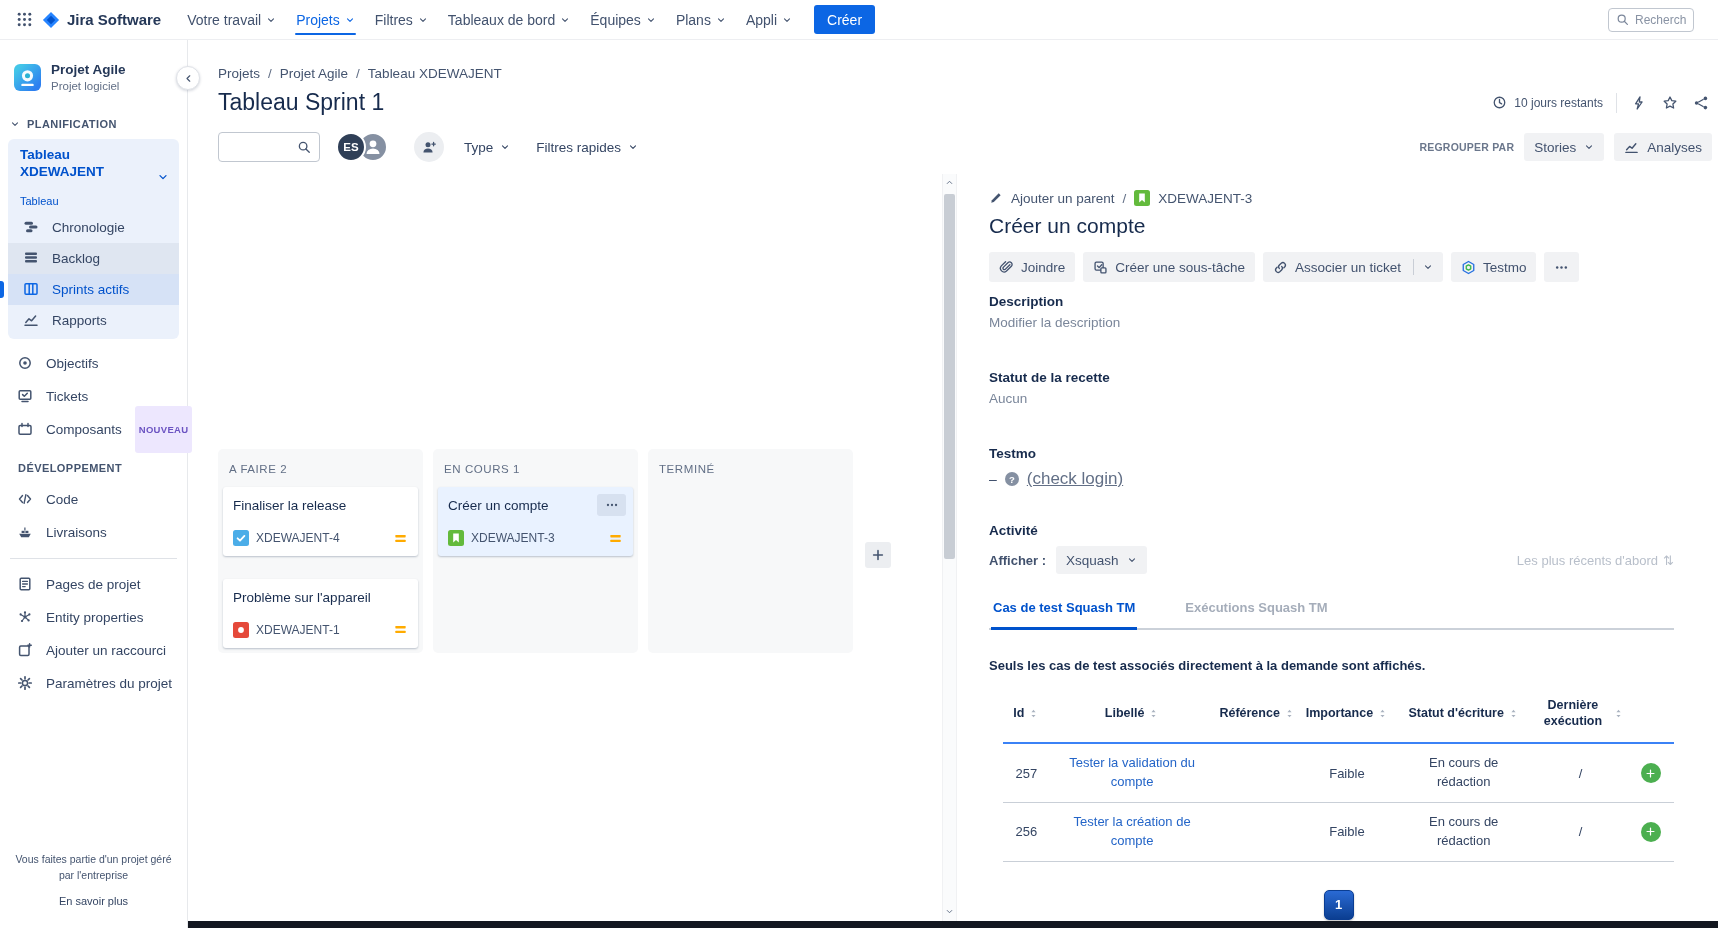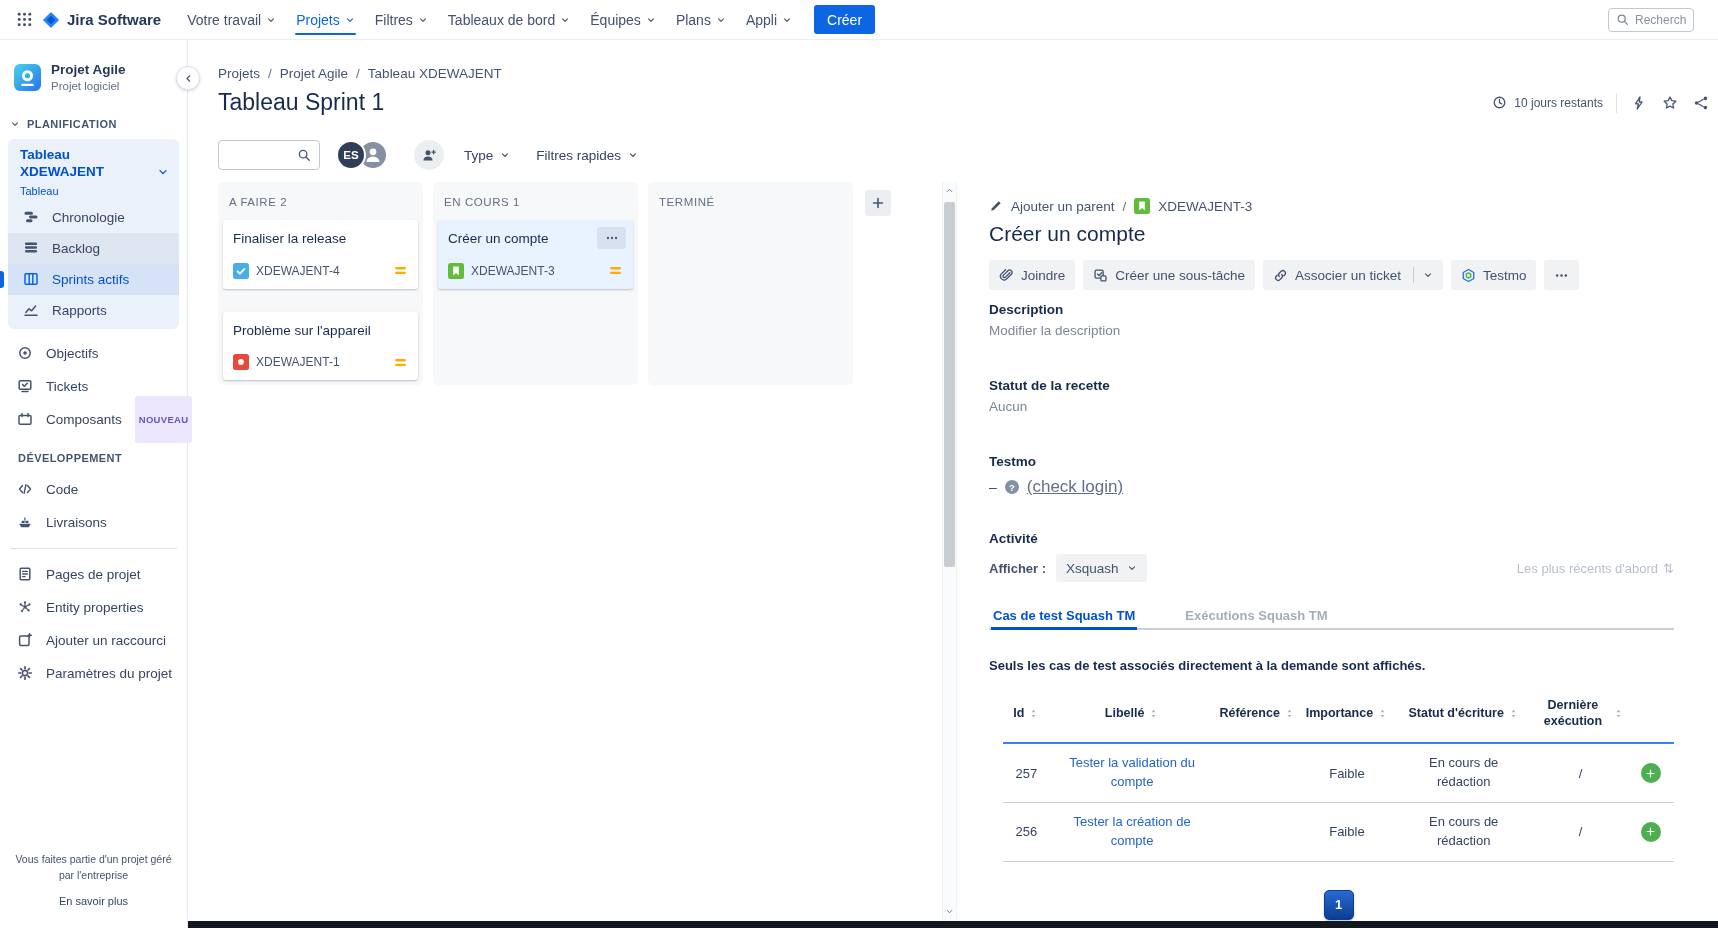--- a/index.html
+++ b/index.html
@@ -39,21 +39,21 @@
   .proj-type{font-size:11.5px;color:#626F86;margin-top:2px}
   .section-label{display:flex;align-items:center;gap:7px;margin:26px 8px 9px 10px;font-size:11px;font-weight:700;color:#44546F;letter-spacing:.04em}
   .section-label .icon{color:#44546F}
   .section-label .icon svg{width:10px;height:10px}
   .section-label.noicon{margin-left:18px;margin-top:16px}
   #planning-group{margin:0 8px;background:#EBF1FB;border-radius:6px;padding-bottom:3px}
   .switcher{display:flex;align-items:center;padding:8px 10px 5px 12px;cursor:pointer}
   .switcher .icon{margin-left:auto;color:#0052CC}
   .switcher .icon svg{width:12px;height:12px}
   .switcher-title{font-size:13.5px;font-weight:700;color:#0052CC;line-height:1.25}
-  .switcher-sub{font-size:11px;color:#0052CC;margin-top:4px}
+  .switcher-sub{font-size:11px;color:#0052CC;margin-top:14px}
   .sb-item{display:flex;align-items:center;gap:12px;height:31px;padding:0 8px 0 14px;font-size:13.5px;color:#344563;cursor:pointer;position:relative}
   .sb-item .icon{width:18px;color:#44546F}
   .sb-item .icon svg{width:16px;height:16px}
   .sb-item.shaded{background:#DFE6F1}
   .sb-item.active{background:#D6E2F6;color:#0052CC}
   .sb-item.active .icon{color:#0C66E4}
   .sb-item.active::before{content:"";position:absolute;left:-8px;top:7px;width:4px;height:17px;border-radius:0 3px 3px 0;background:#0C66E4}
   #mid-items{margin-top:8px}
   #mid-items .sb-item,#dev-items .sb-item,#extra-items .sb-item{height:33px;padding-left:16px}
   .badge{margin-left:1px;background:#EDE7FE;color:#6B53C2;font-size:9.5px;font-weight:700;padding:18px 4px;border-radius:3px;letter-spacing:.03em}
@@ -69,42 +69,42 @@
   .crumb{cursor:pointer}
   .crumb-sep{color:#626F86}
   .row1{display:flex;align-items:center;margin-top:8px}
   h1{font-size:23px;font-weight:500;color:#172B4D}
   .hdr-meta{margin-left:auto;display:flex;align-items:center;gap:13px;color:#44546F;padding-right:2px}
   .days{display:flex;align-items:center;gap:7px;font-size:12px;color:#44546F}
   .days .icon svg{width:15px;height:15px}
   .vdiv{width:1px;height:20px;background:#DFE2E7}
   .hdr-icon{width:18px;height:18px;color:#44546F;cursor:pointer}
   .hdr-icon svg{width:16px;height:16px}
-  .row2{display:flex;align-items:center;margin-top:24px}
+  .row2{display:flex;align-items:center;margin-top:16px}
   .filters{display:flex;align-items:center;gap:14px}
   .board-search{display:flex;align-items:center;border:1px solid #C1C7D0;border-radius:4px;height:30px;width:102px;padding:0 8px;color:#44546F;background:#fff}
   .board-search input{width:100%;border:none;outline:none;font-family:inherit;font-size:13px;color:#344563}
   .board-search svg{width:14px;height:14px}
   .avatars{display:flex;align-items:center;margin-left:2px}
   .avatar{width:30px;height:30px;border-radius:50%;display:flex;align-items:center;justify-content:center;border:2px solid #fff}
   .avatar.es{background:#2F3F57;color:#fff;font-size:11.5px;font-weight:700;z-index:2}
   .avatar.anon{background:#8590A2;margin-left:-8px}
   .avatar.anon svg{width:20px;height:20px}
   .add-person{width:30px;height:30px;border-radius:50%;background:#ECEEF1;color:#44546F;display:flex;align-items:center;justify-content:center;margin-left:12px;cursor:pointer;border:none}
   .add-person svg{width:16px;height:16px}
   .dd{display:flex;align-items:center;gap:7px;font-size:13.5px;color:#344563;cursor:pointer;padding:4px 6px}
   .dd .icon svg{width:10px;height:10px}
   .groupby{margin-left:auto;display:flex;align-items:center;gap:10px}
   .gb-label{font-size:10.5px;font-weight:600;color:#6B778C;letter-spacing:.02em}
   .btn-subtle{display:flex;align-items:center;gap:8px;background:#F1F2F4;border:none;border-radius:3px;height:28px;padding:0 10px;font-size:13.5px;color:#42526E;font-family:inherit;cursor:pointer}
   .btn-subtle .icon svg{width:10px;height:10px}
   .btn-subtle .icon.big svg{width:15px;height:15px}
 
   #content-row{flex:1;display:flex;margin-top:12px;min-height:0;position:relative}
-  #board{width:754px;flex:none;display:flex;align-items:flex-start;padding-left:30px}
+  #board{width:754px;flex:none;display:flex;align-items:center;padding-left:30px}
   #columns{display:flex;gap:10px}
   .column{width:205px;background:#F7F8F9;border-radius:5px;display:flex;flex-direction:column;flex:none}
   .col-header{font-size:11.5px;color:#626F86;letter-spacing:.05em;padding:14px 11px 10px;font-weight:500}
   .col-cards{padding:2px 5px 5px;display:flex;flex-direction:column;gap:23px}
   .card{background:#fff;border-radius:3px;box-shadow:0 1px 2px rgba(9,30,66,.25);padding:10px;cursor:pointer;position:relative}
   .card.selected{background:#E9F2FF}
   .card-title{font-size:13.5px;color:#172B4D;line-height:1.3}
   .card-meta{display:flex;align-items:center;gap:7px;margin-top:15px}
   .card-meta .icon svg{width:16px;height:16px}
   .card-key{font-size:12px;color:#44546F}
@@ -142,21 +142,21 @@
   .fld-rec{margin-top:40px}
   .fld-testmo{margin-top:40px}
   .fld-activity{margin-top:34px}
   .testmo-row{display:flex;align-items:center;gap:8px;margin-top:8px;font-size:14px;color:#42526E}
   .help-badge{width:14px;height:14px;border-radius:50%;background:#8590A2;color:#fff;font-size:9.5px;font-weight:700;display:flex;align-items:center;justify-content:center}
   .check-login{font-size:17px;color:#626F86;text-decoration:underline;cursor:pointer}
   .show-row{display:flex;align-items:center;gap:10px;margin-top:8px}
   .show-label{font-size:13px;font-weight:700;color:#42526E}
   .sort-hint{margin-left:auto;font-size:13px;color:#B8BFCA;display:flex;gap:5px;align-items:center;cursor:pointer}
   .tabs{display:flex;gap:46px;margin-top:26px;border-bottom:2px solid #CBD1D9;padding-left:2px}
-  .tab{font-size:13px;font-weight:700;color:#A5ADBA;padding:0 2px 4px;border-bottom:3px solid transparent;margin-bottom:-2.5px;cursor:pointer}
+  .tab{font-size:13px;font-weight:700;color:#A5ADBA;padding:0 2px 12px;border-bottom:3px solid transparent;margin-bottom:-2.5px;cursor:pointer}
   .tab.active{color:#0052CC;border-color:#0052CC}
   .note{margin-top:28px;font-size:13px;font-weight:700;color:#172B4D}
   .tc-table{margin:16px 0 0 14px;border-collapse:collapse;width:calc(100% - 14px)}
   .tc-table th{font-size:12.5px;color:#172B4D;font-weight:700;text-align:center;padding:8px 4px 12px;vertical-align:middle;white-space:nowrap}
   .th-inner{display:inline-flex;align-items:center;gap:4px}
   .th-inner .sort svg{width:11px;height:11px}
   .tc-table thead tr{border-bottom:2px solid #3b82f6}
   .tc-table tbody tr{border-bottom:1.5px solid #C9CFD7}
   .tc-table td{font-size:13px;color:#344563;text-align:center;padding:10px 4px;vertical-align:middle}
   .th-0{width:52px}.th-1{width:208px}.th-2{width:86px}.th-3{width:96px}.th-4{width:148px}
@@ -552,20 +552,40 @@
             </div>
             <div class="dd">
               <span>Filtres rapides</span>
               <span class="icon">
                   <svg viewBox="0 0 16 16">
                     <path d="M4 6.2l4 4 4-4" fill="none" stroke="currentColor" stroke-width="1.7" stroke-linecap="round" stroke-linejoin="round"></path>
                   </svg>
                 </span>
             </div>
           </div>
+          <div class="groupby">
+            <span class="gb-label">REGROUPER PAR</span>
+            <button class="btn-subtle">
+              <span>Stories</span>
+              <span class="icon">
+                  <svg viewBox="0 0 16 16">
+                    <path d="M4 6.2l4 4 4-4" fill="none" stroke="currentColor" stroke-width="1.7" stroke-linecap="round" stroke-linejoin="round"></path>
+                  </svg>
+                </span>
+            </button>
+            <button class="btn-subtle">
+              <span class="icon big">
+                  <svg viewBox="0 0 16 16">
+                    <path d="M2 13.2h12" stroke="currentColor" stroke-width="1.5" stroke-linecap="round"></path>
+                    <path d="M2.8 10.4 6 6.8l2.6 2 4-4.8" fill="none" stroke="currentColor" stroke-width="1.5" stroke-linecap="round" stroke-linejoin="round"></path>
+                  </svg>
+                </span>
+              <span>Analyses</span>
+            </button>
+          </div>
         </div>
       </div>
 
       <div id="content-row">
         <div id="board">
           <div id="columns">
               <div class="column">
                 <div class="col-header">A FAIRE 2</div>
                 <div class="col-cards">
                   <div class="card">

